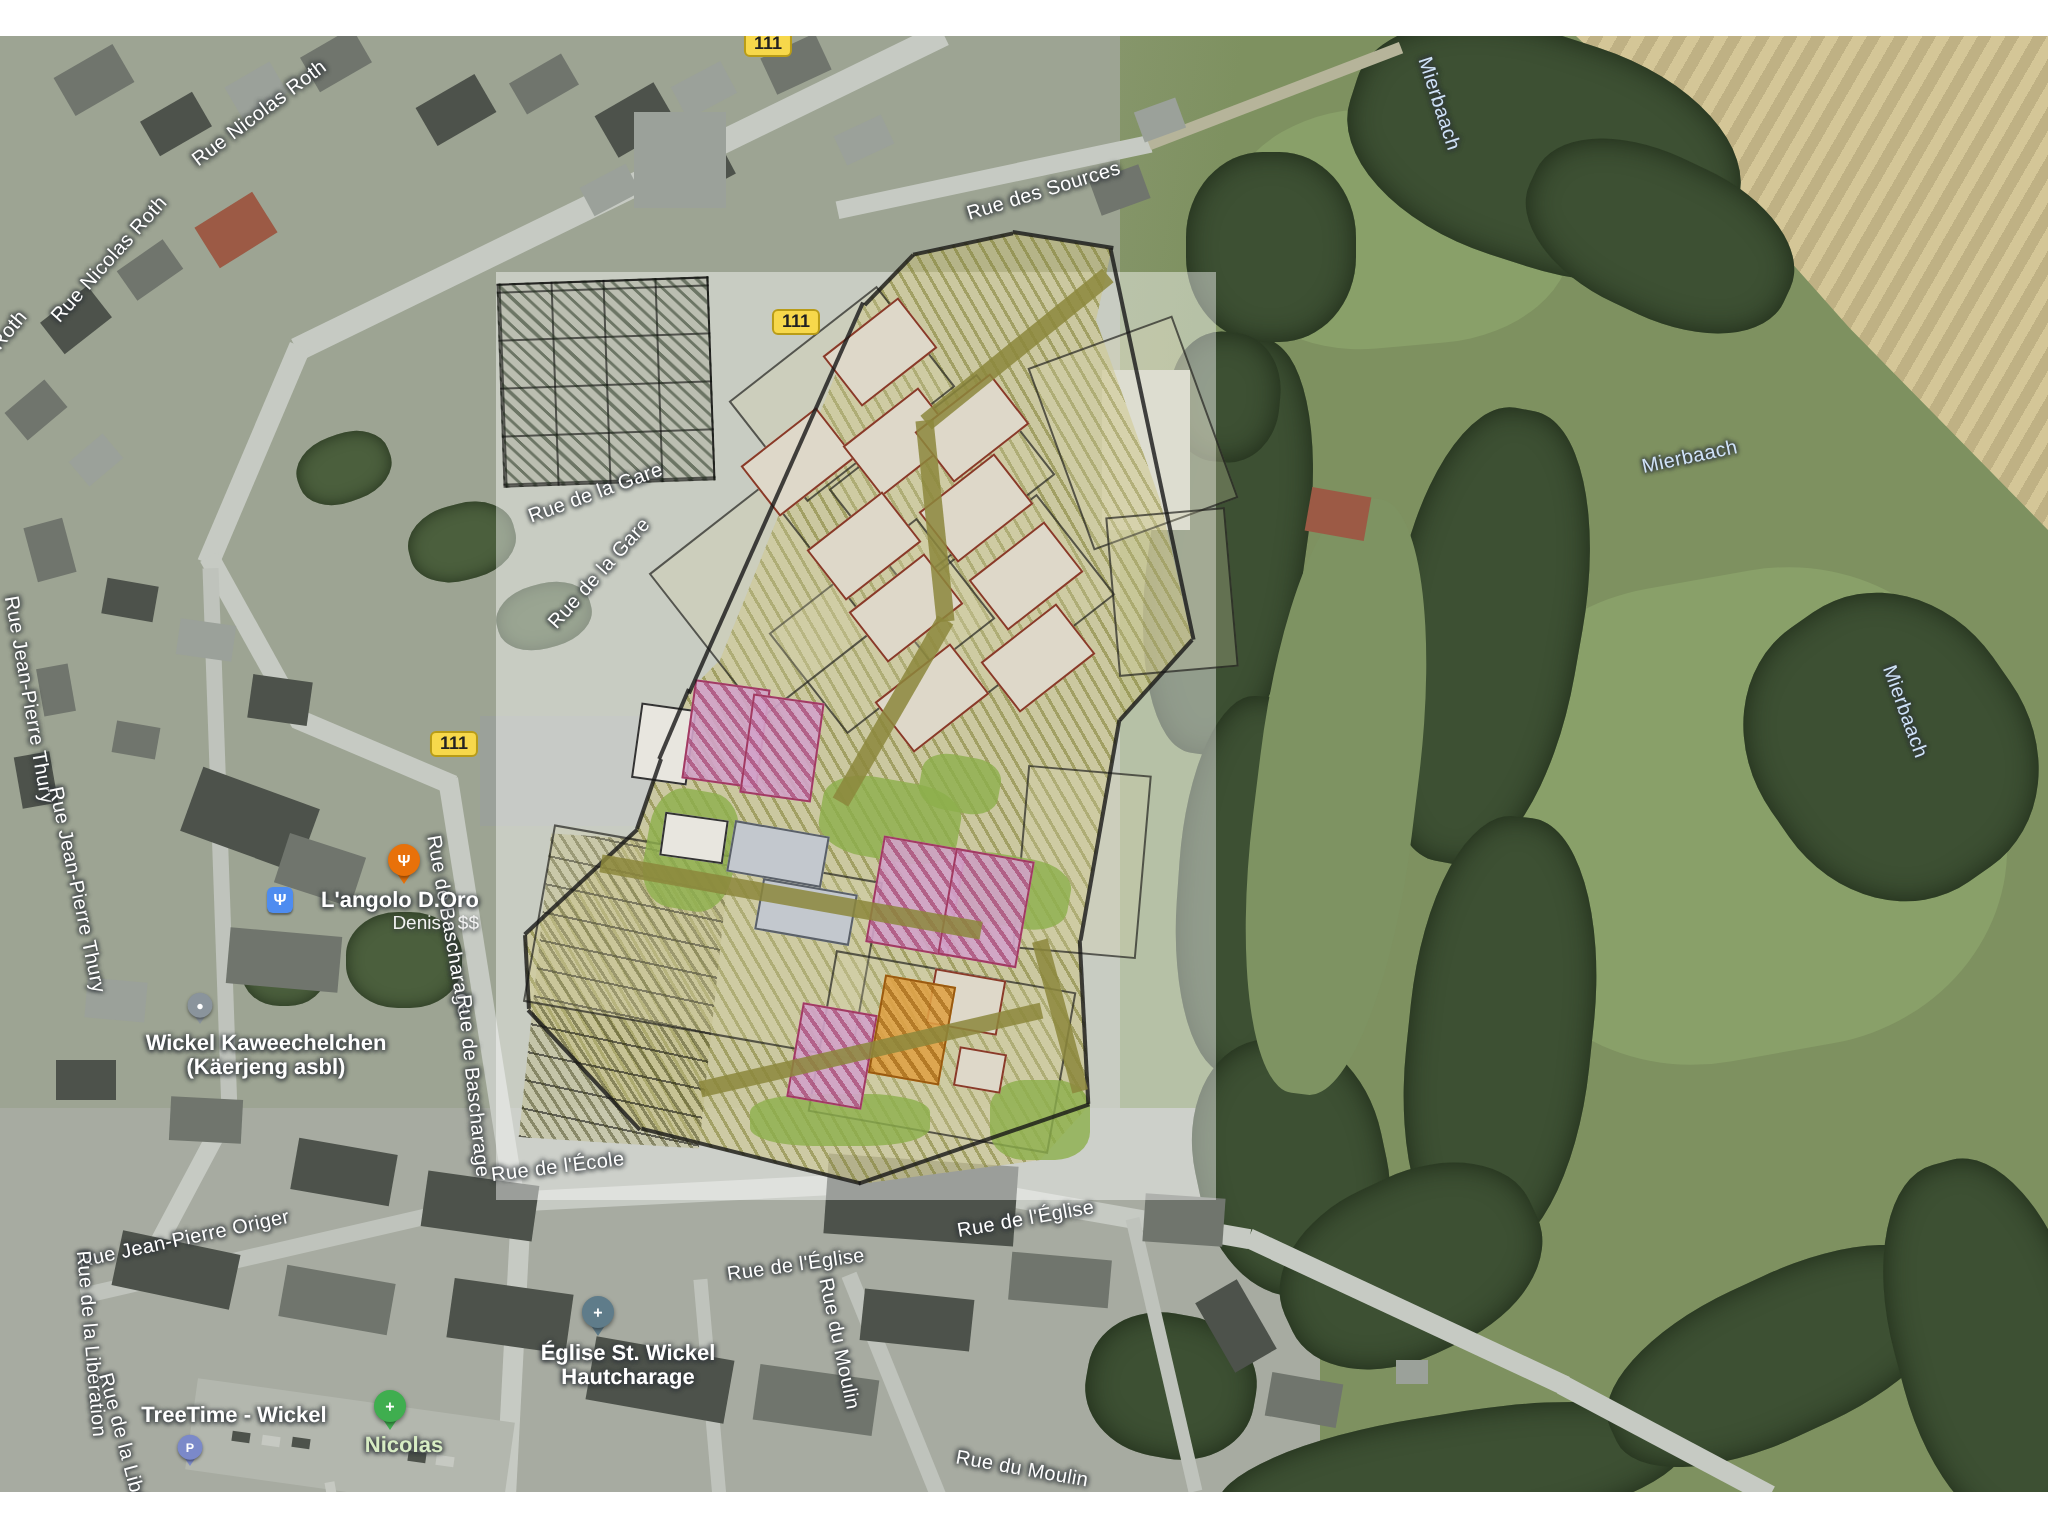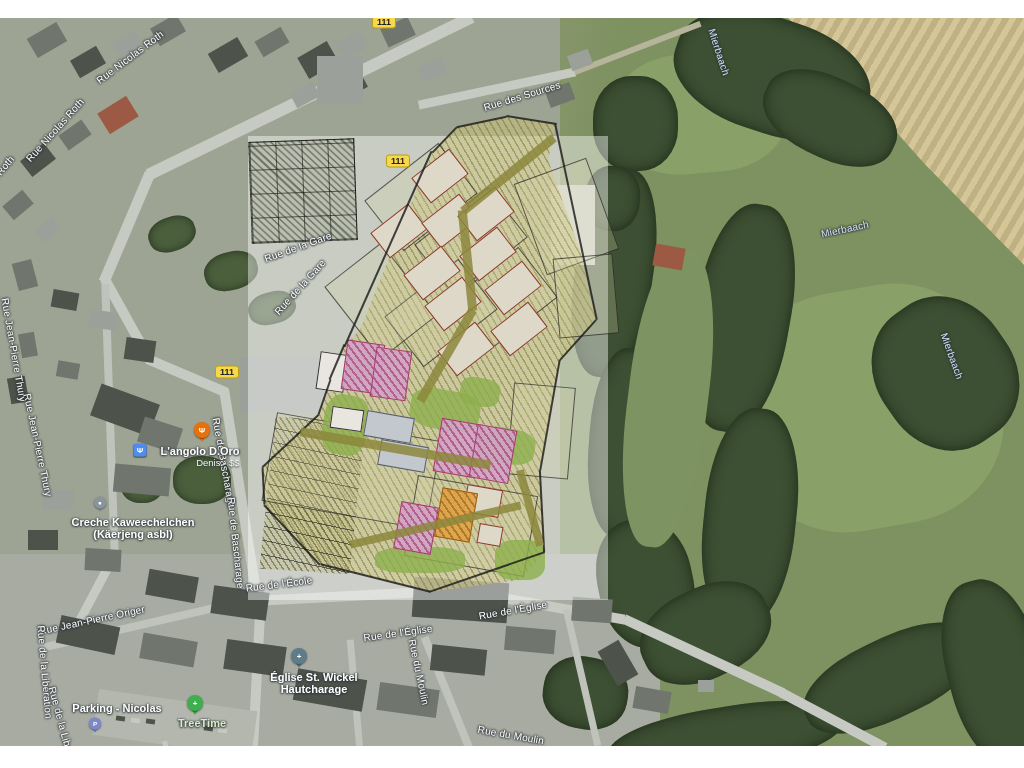--- a/index.html
+++ b/index.html
@@ -202,21 +202,21 @@
       <div class="sub">Denis · $$</div>
     </div>
 
     <div class="pin small" style="left:100px;top:494px;">
       <div class="tail" style="border-top-color:#8a949c"></div>
       <div class="head" style="background:#8a949c">
           <span>●</span>
         </div>
     </div>
     <div class="poi" style="left:133px;top:510px;">
-      <div class="nm">Creche Kaweechelchen</div>
+      <div class="nm">Wickel Kaweechelchen</div>
       <div class="nm">(Käerjeng asbl)</div>
     </div>
 
     <div class="pin" style="left:299px;top:650px;">
       <div class="tail" style="border-top-color:#5f7c8a"></div>
       <div class="head" style="background:#5f7c8a">
           <span>+</span>
         </div>
     </div>
     <div class="poi" style="left:314px;top:665px;">
@@ -224,31 +224,31 @@
       <div class="nm">Hautcharage</div>
     </div>
 
     <div class="pin small" style="left:95px;top:715px;">
       <div class="tail" style="border-top-color:#7b89c9"></div>
       <div class="head" style="background:#7b89c9">
           <span>P</span>
         </div>
     </div>
     <div class="poi" style="left:117px;top:690px;">
-      <div class="nm">Parking - Nicolas</div>
+      <div class="nm">TreeTime - Wickel</div>
     </div>
 
     <div class="pin" style="left:195px;top:697px;">
       <div class="tail" style="border-top-color:#3fae4f"></div>
       <div class="head" style="background:#3fae4f">
           <span>+</span>
         </div>
     </div>
     <div class="poi" style="left:202px;top:705px;">
-      <div class="nm green">TreeTime</div>
+      <div class="nm green">Nicolas</div>
     </div>
 
   <div class="deco patch-suburb" style="left: 0px; top: 0px; width: 560px; height: 560px; transform: rotate(0deg);"></div>
       <div class="deco patch-village" style="left: 0px; top: 536px; width: 660px; height: 214px; transform: rotate(0deg);"></div>
       <div class="deco patch1" style="left: 740px; top: 270px; width: 260px; height: 240px; transform: rotate(-10deg);"></div>
       <div class="deco patch1" style="left: 615px; top: 35px; width: 170px; height: 120px; transform: rotate(-5deg);"></div>
       <div class="deco tree" style="left: 672px; top: -0.5px; width: 200px; height: 115px; transform: rotate(18deg);"></div>
       <div class="deco tree" style="left: 760px; top: 60px; width: 140px; height: 80px; transform: rotate(25deg);"></div>
       <div class="deco tree" style="left: 575px; top: 150px; width: 78px; height: 210px; transform: rotate(8deg);"></div>
       <div class="deco tree" style="left: 589px; top: 330px; width: 72px; height: 190px; transform: rotate(4deg);"></div>

